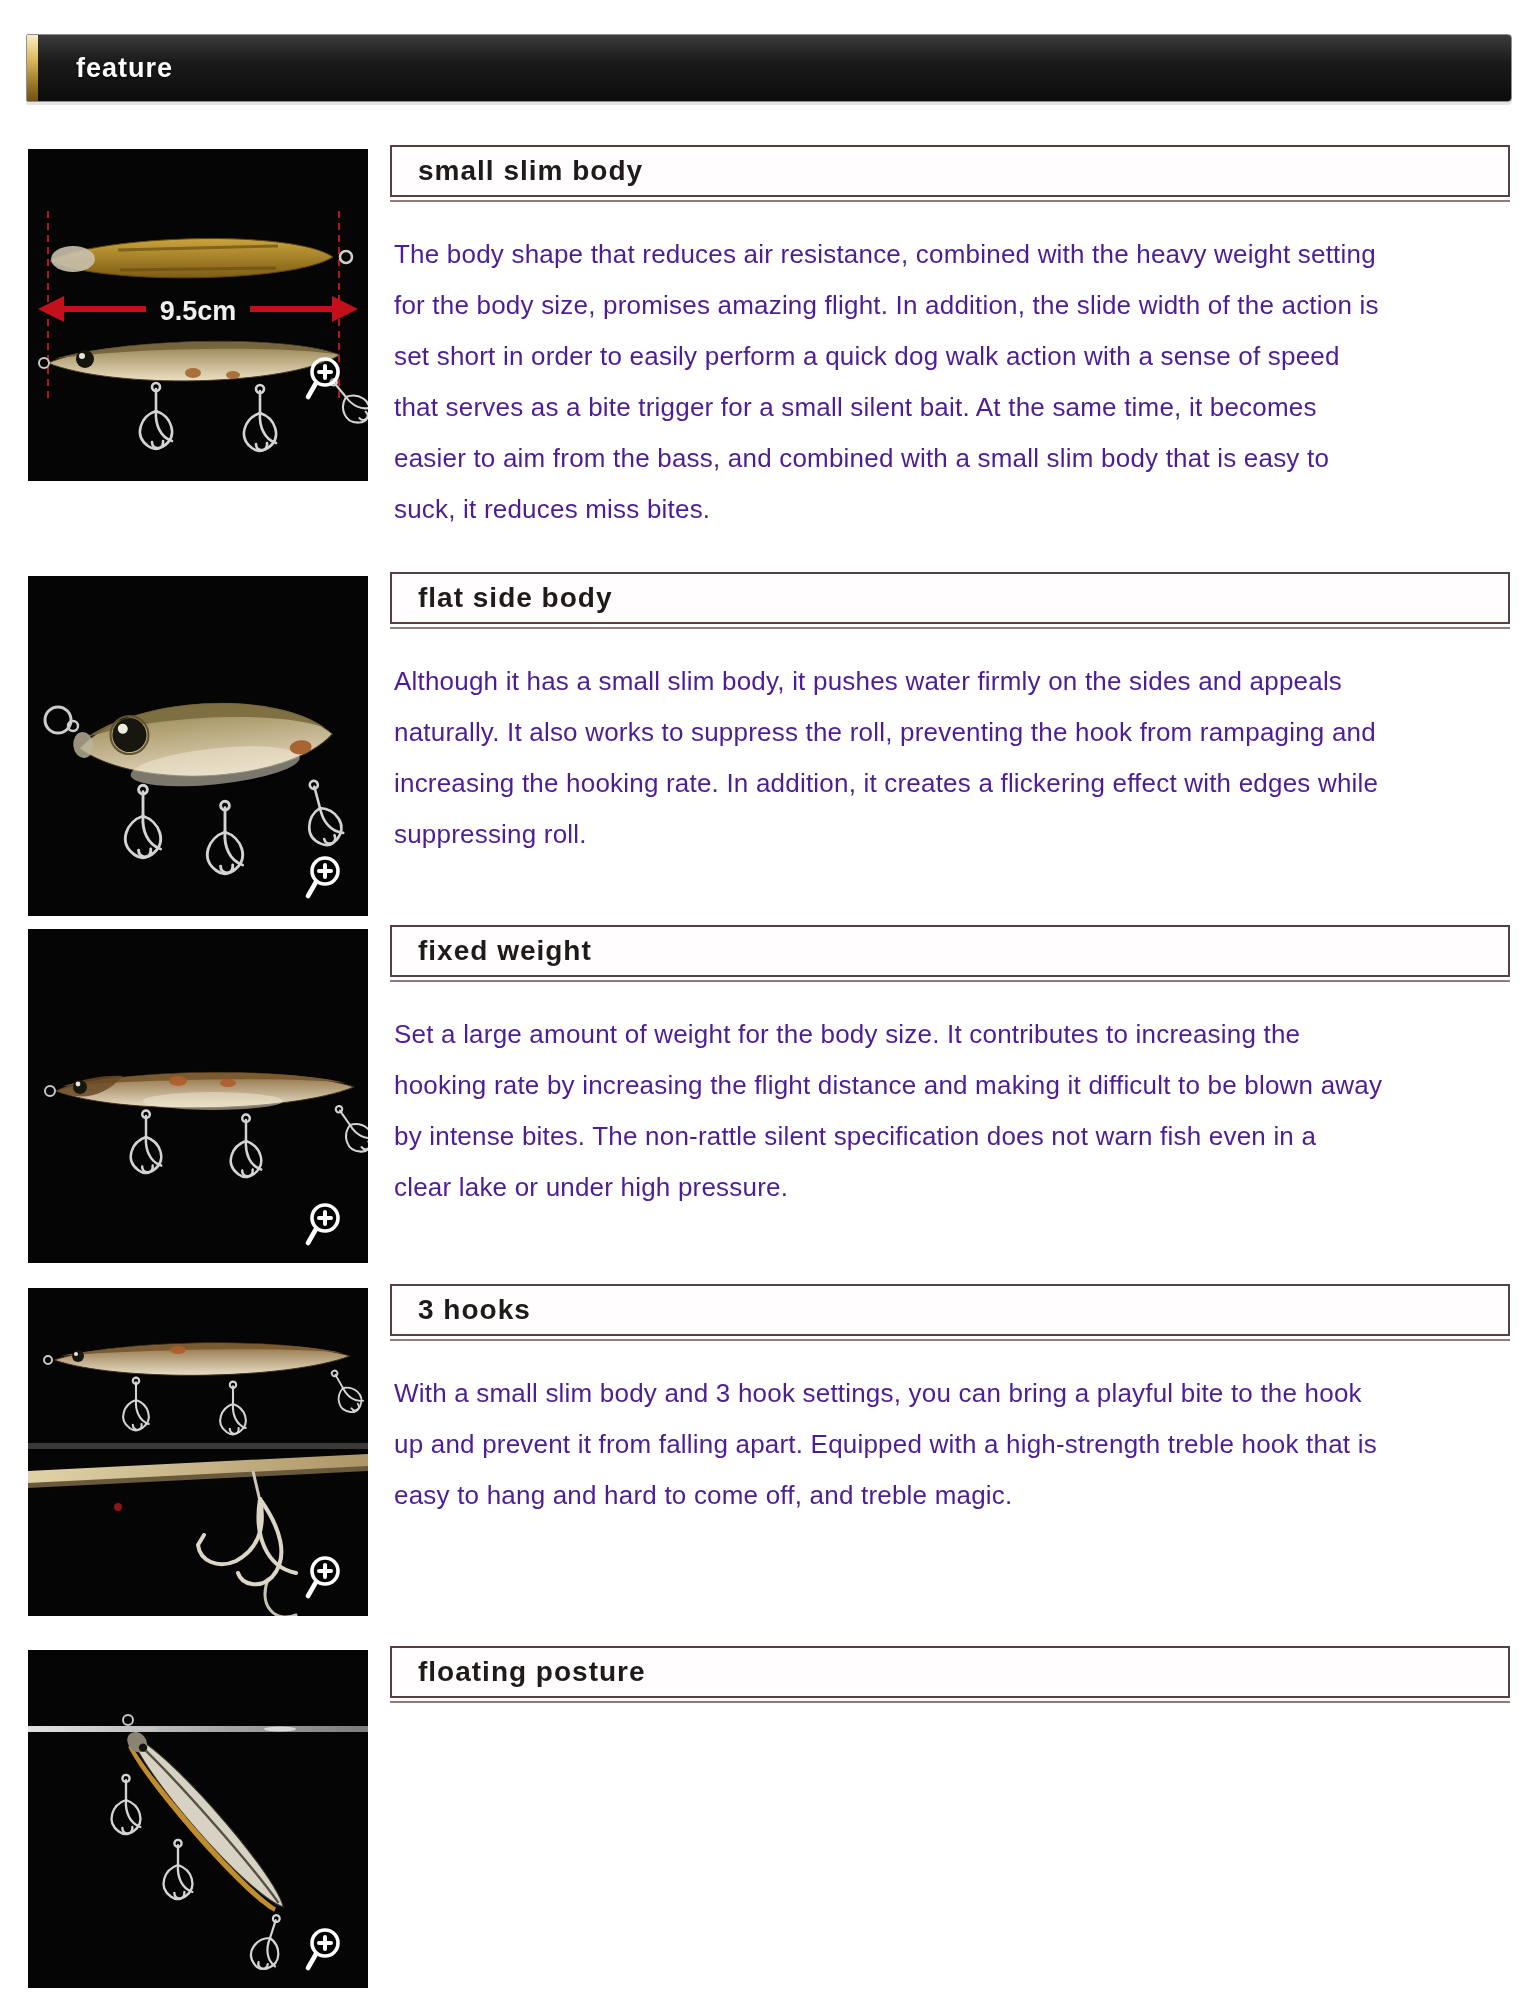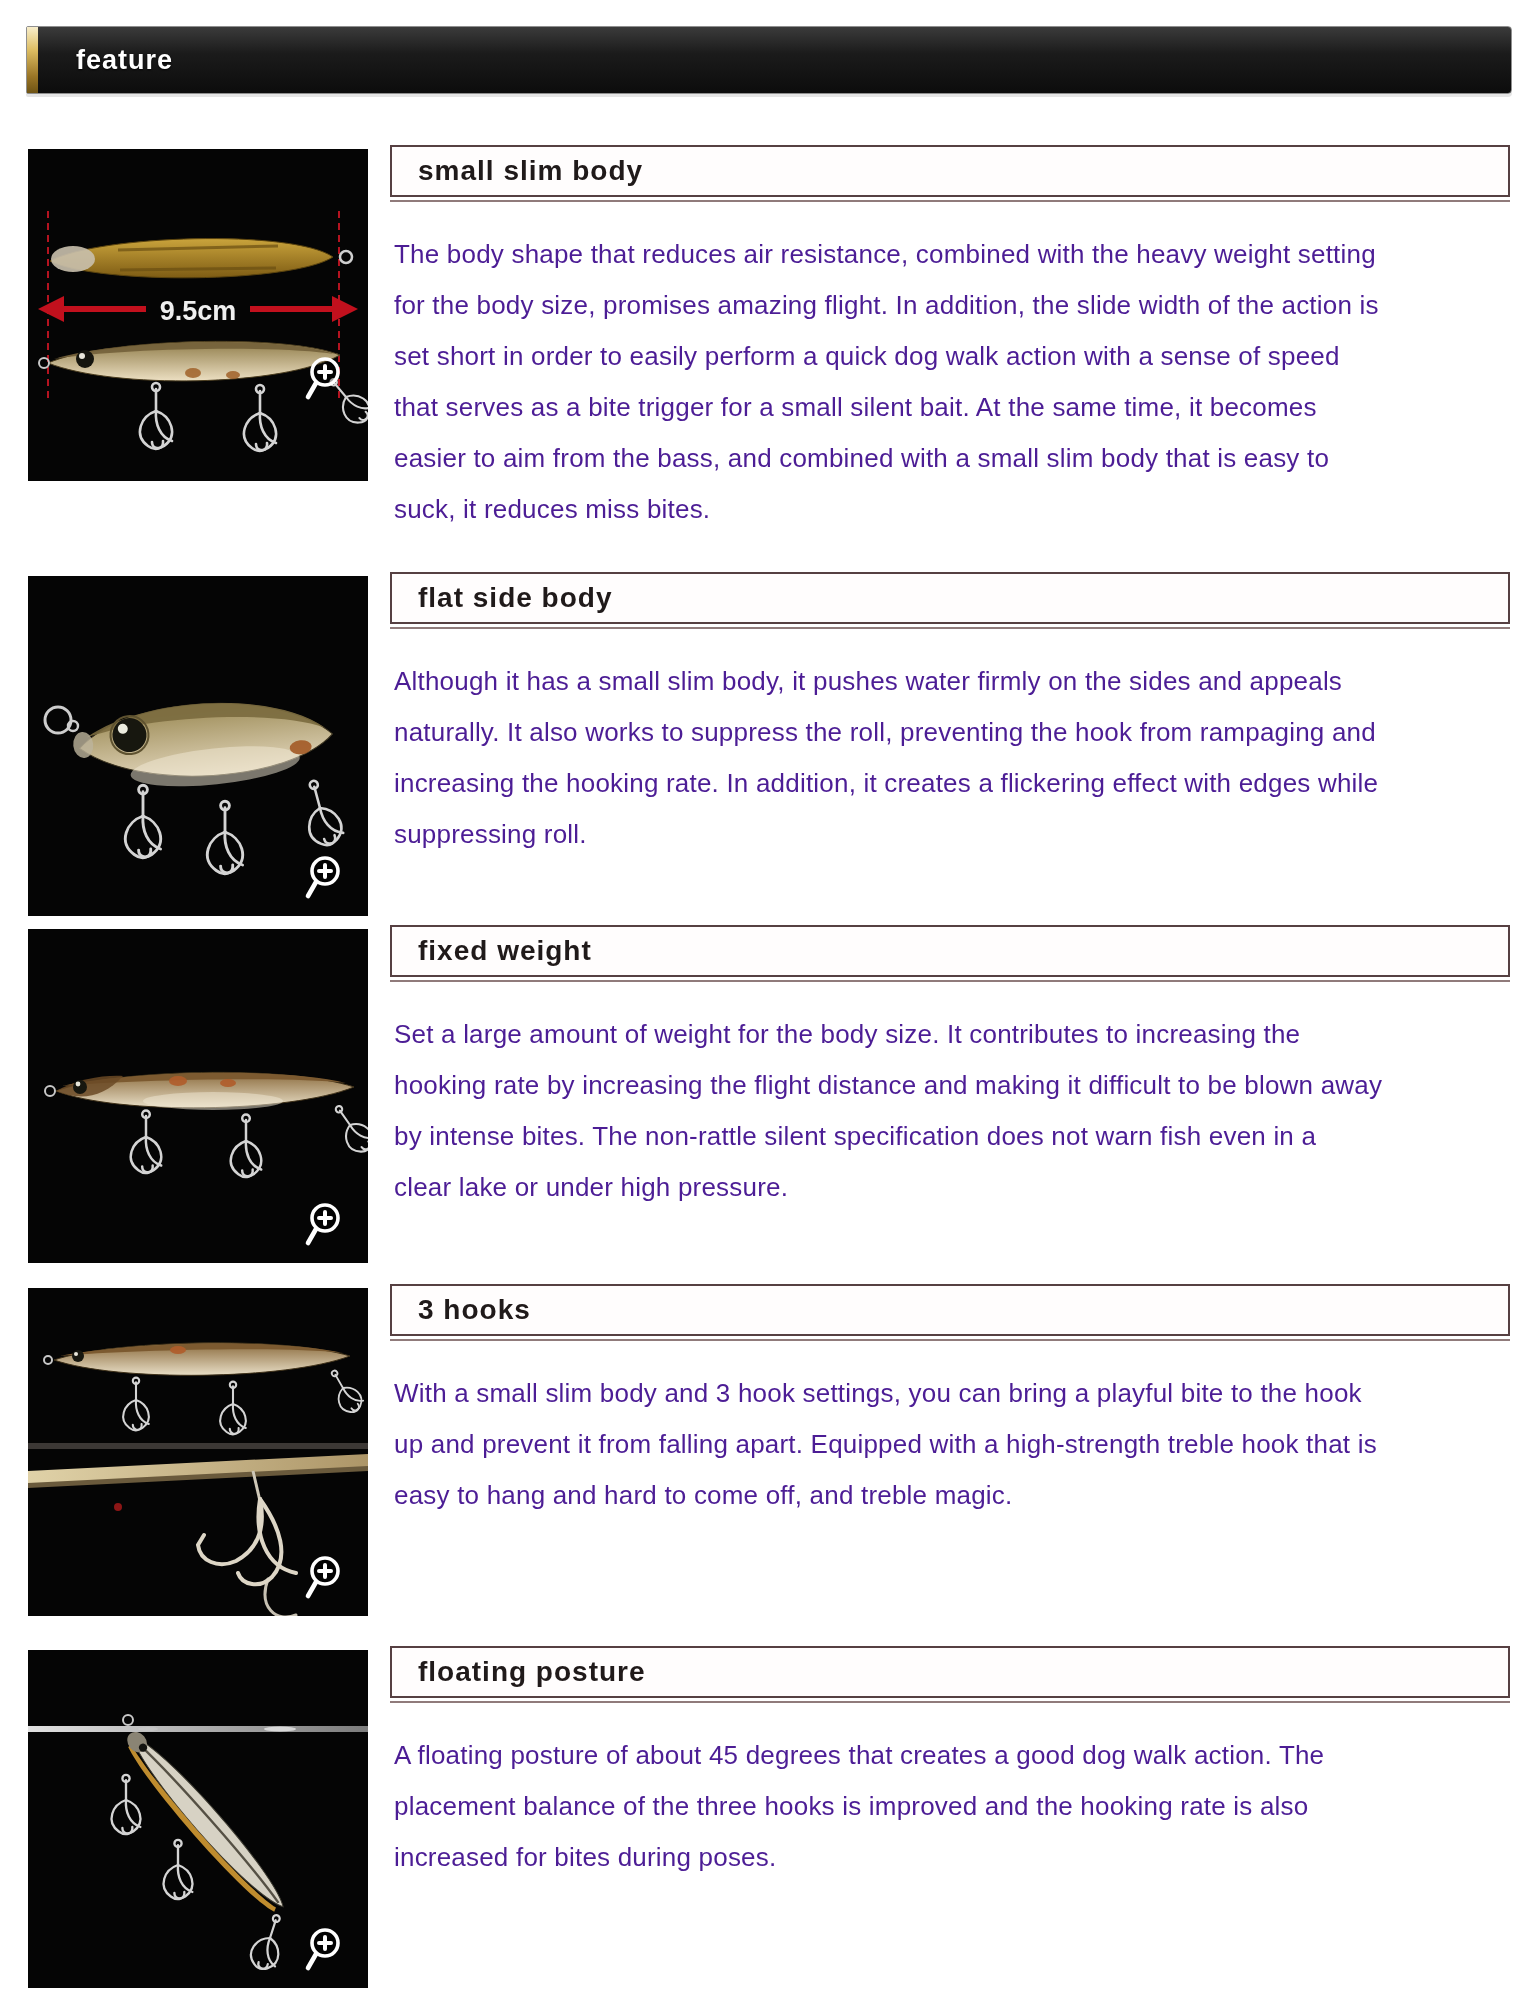--- a/index.html
+++ b/index.html
@@ -1,20 +1,20 @@
 <!DOCTYPE html>
 <html><head>
 <meta charset="utf-8">
 <style>
   * { margin:0; padding:0; box-sizing:border-box; }
   body { background:#ffffff; font-family:"Liberation Sans", sans-serif; }
   .page { position:relative; width:1530px; height:2000px; background:#ffffff; overflow:hidden; }
 
   
-  .hdr { position:absolute; left:26px; top:26px; width:1486px; height:68px;
+  .hdr { position:absolute; left:26px; top:34px; width:1486px; height:68px;
          background:linear-gradient(180deg,#3b3b3b 0%,#1b1b1b 40%,#0c0c0c 100%);
          border:1px solid #8f8f8f; border-radius:2px 4px 4px 2px;
          box-shadow:0 3px 0 rgba(0,0,0,0.10);
          display:flex; align-items:center; }
   .hdr-gold { width:11px; height:100%; flex:0 0 11px;
          background:linear-gradient(180deg,#f8eecb 0%,#ddbd62 35%,#9a7526 75%,#6e5314 100%); }
   .hdr-title { color:#ffffff; font-size:27px; font-weight:bold; letter-spacing:1px; margin-left:38px;
          text-shadow:0 1px 2px #000; }
 
   
@@ -292,19 +292,16 @@
       <button class="zoom-btn">
         <svg width="46" height="48" viewBox="0 0 46 48">
             <use href="#zoomGlyph"></use>
           </svg>
       </button>
     </figure>
     <div class="content">
       <div class="title-box">
         <h2>floating posture</h2>
       </div>
-      <p class="body-text">A floating posture of about 45 degrees that creates a good dog walk action. The
-placement balance of the three hooks is improved and the hooking rate is also
-increased for bites during poses.</p>
     </div>
   </section>
 
 </div>
 
 </body></html>

